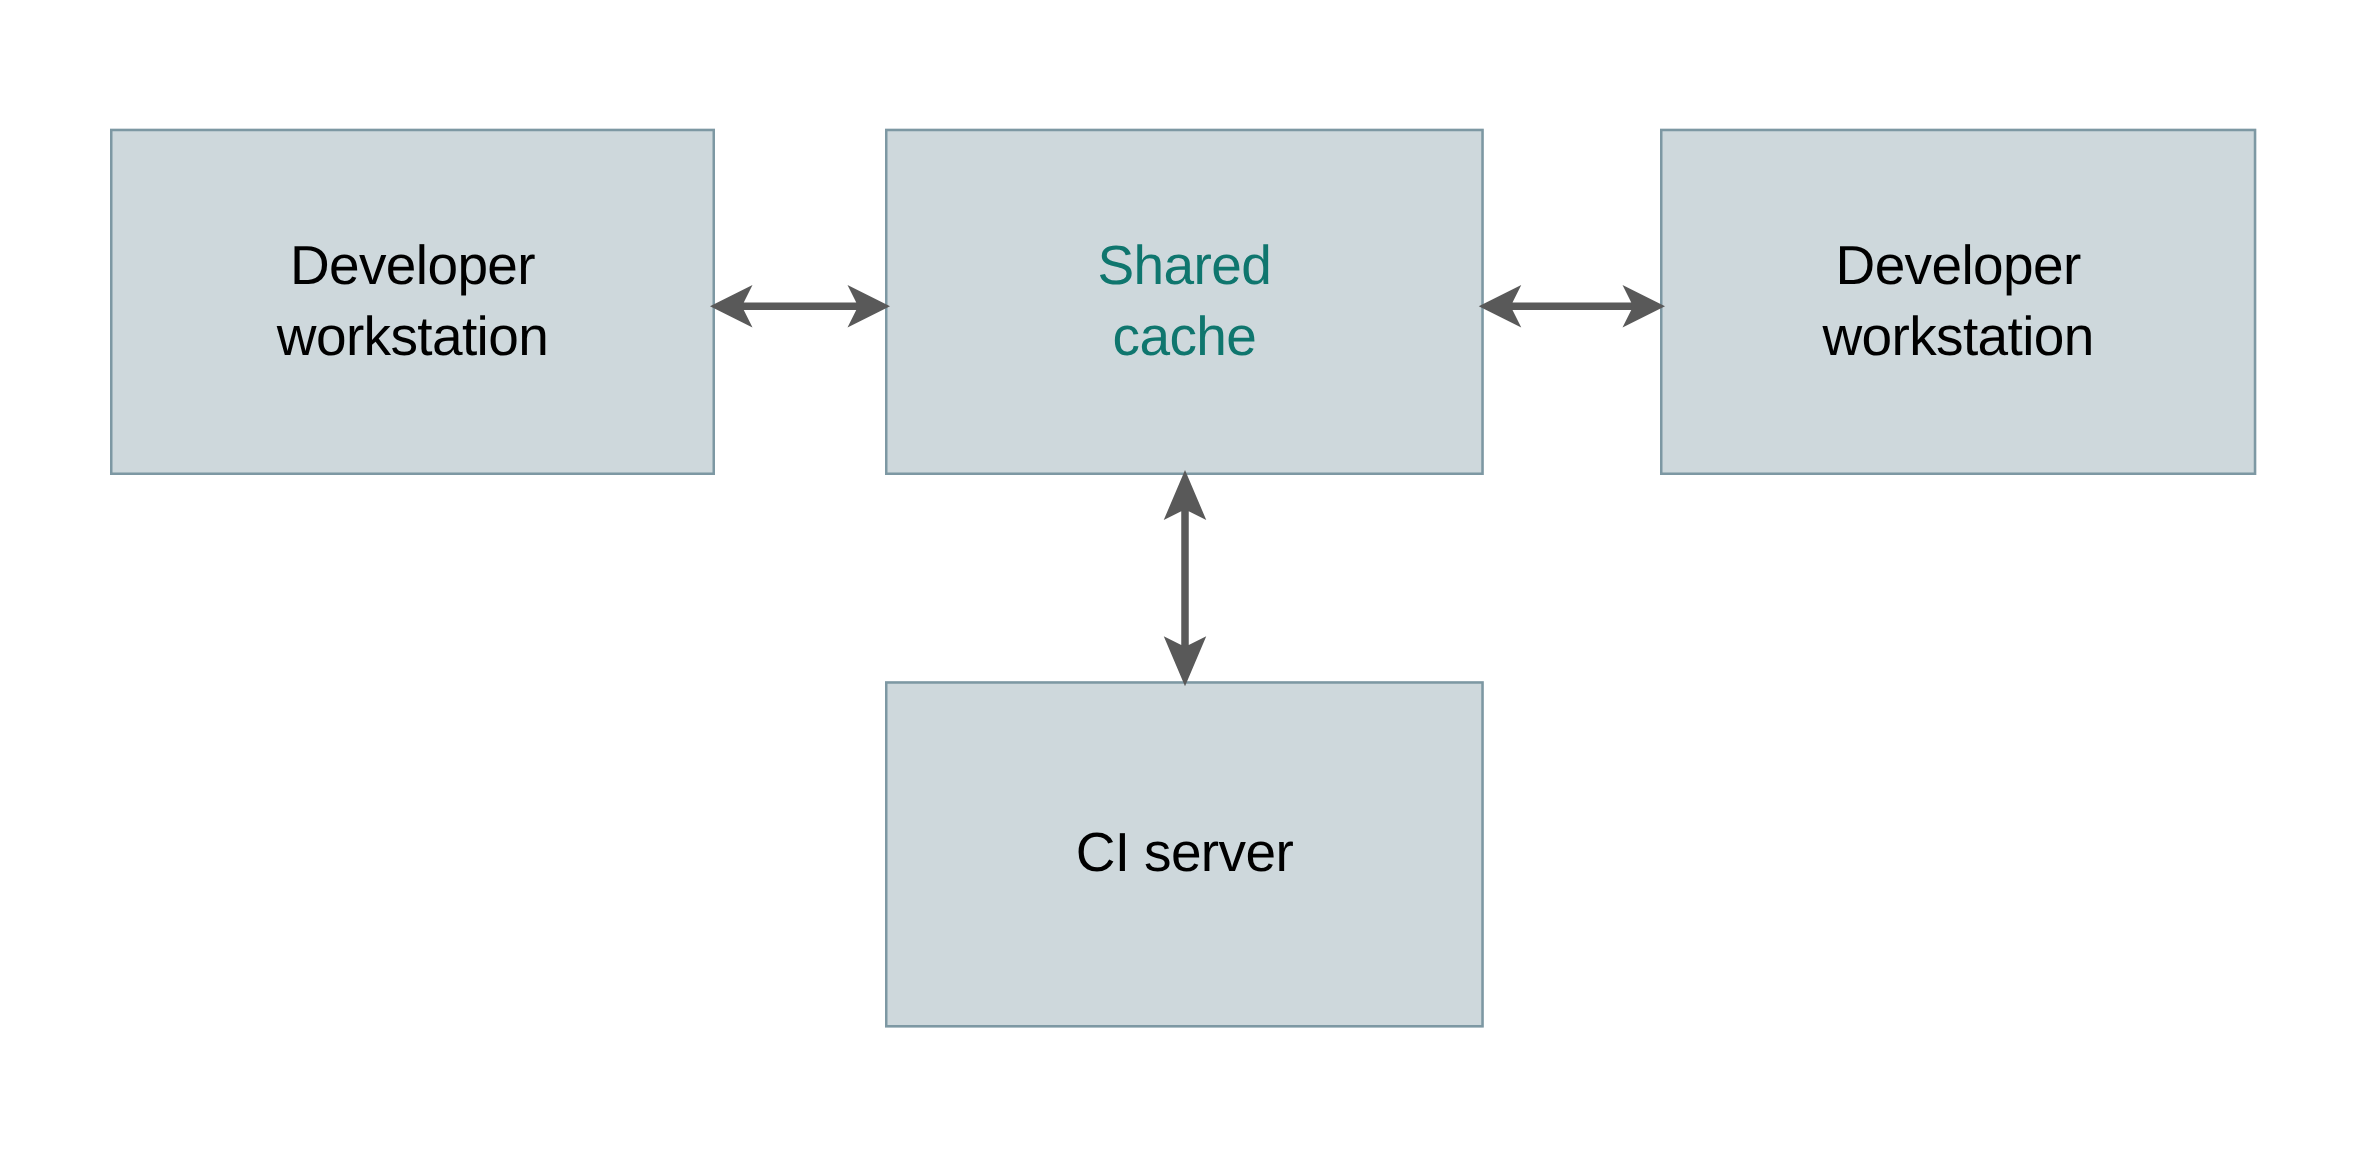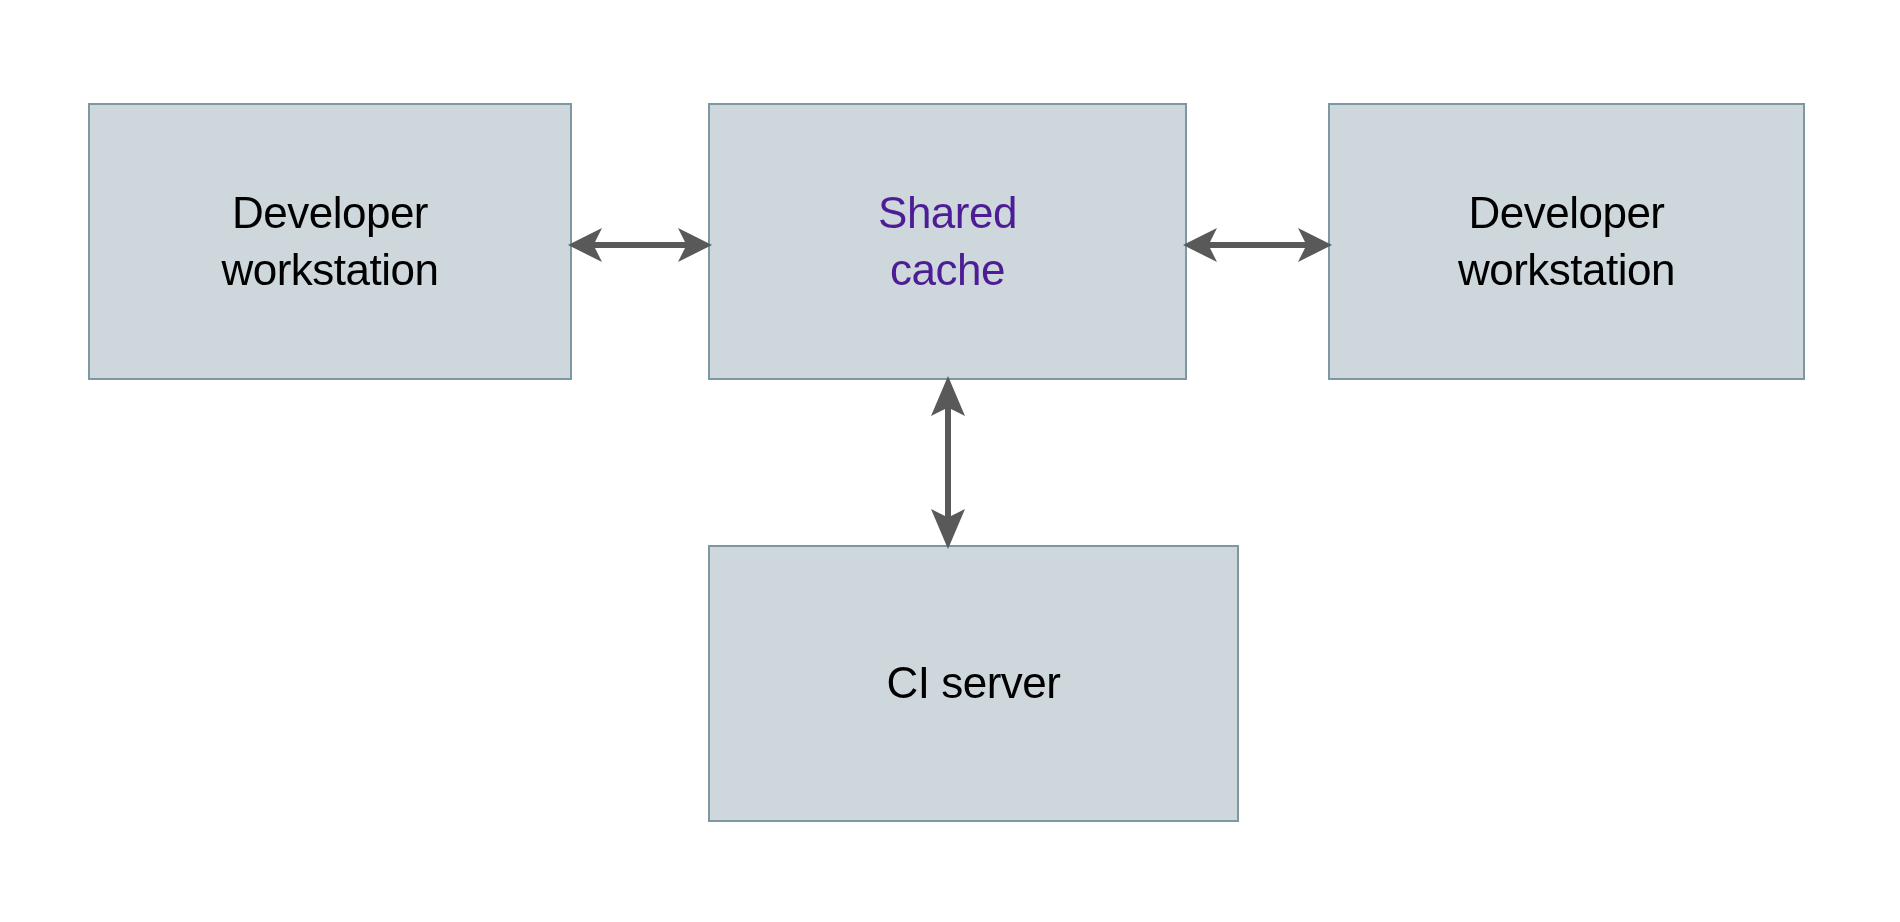--- a/index.html
+++ b/index.html
@@ -34,21 +34,21 @@
     color: #000000;
     font-weight: 400;
     letter-spacing: -0.5px;
     white-space: pre-line;
     padding: 0 6px;
   }
   
   #node-dev-left   { left: 88px;   top: 103px; width: 484px; height: 277px; }
   #node-shared     { left: 708px;  top: 103px; width: 479px; height: 277px; }
   #node-dev-right  { left: 1328px; top: 103px; width: 477px; height: 277px; }
-  #node-ci         { left: 708px;  top: 545px; width: 531px; height: 277px; }
+  #node-ci         { left: 708px;  top: 545px; width: 479px; height: 277px; }
 
   .connector {
     position: absolute;
     overflow: visible;
   }
   #conn-left-shared  { left: 568px;  top: 222px; width: 144px; height: 46px; }
   #conn-shared-right { left: 1183px; top: 222px; width: 149px; height: 46px; }
   #conn-shared-ci    { left: 925px;  top: 376px; width: 46px;  height: 173px; }
 
   .arrow-shape {
@@ -59,21 +59,21 @@
 <body>
 
 <div id="diagram-canvas" style="background: rgb(255, 255, 255);">
 
   <div class="node-box" id="node-dev-left" style="background: rgb(206, 216, 220); border-color: rgb(125, 152, 163);">
     <span class="node-label" style="color: rgb(0, 0, 0);">Developer
 workstation</span>
   </div>
 
   <div class="node-box" id="node-shared" style="background: rgb(206, 216, 220); border-color: rgb(125, 152, 163);">
-    <span class="node-label" style="color: #4c1d95;">Shared
+    <span class="node-label" style="color: #0f766e;">Shared
 cache</span>
   </div>
 
   <div class="node-box" id="node-dev-right" style="background: rgb(206, 216, 220); border-color: rgb(125, 152, 163);">
     <span class="node-label" style="color: rgb(0, 0, 0);">Developer
 workstation</span>
   </div>
 
   <div class="node-box" id="node-ci" style="background: rgb(206, 216, 220); border-color: rgb(125, 152, 163);">
     <span class="node-label" style="color: rgb(0, 0, 0);">CI server</span>

